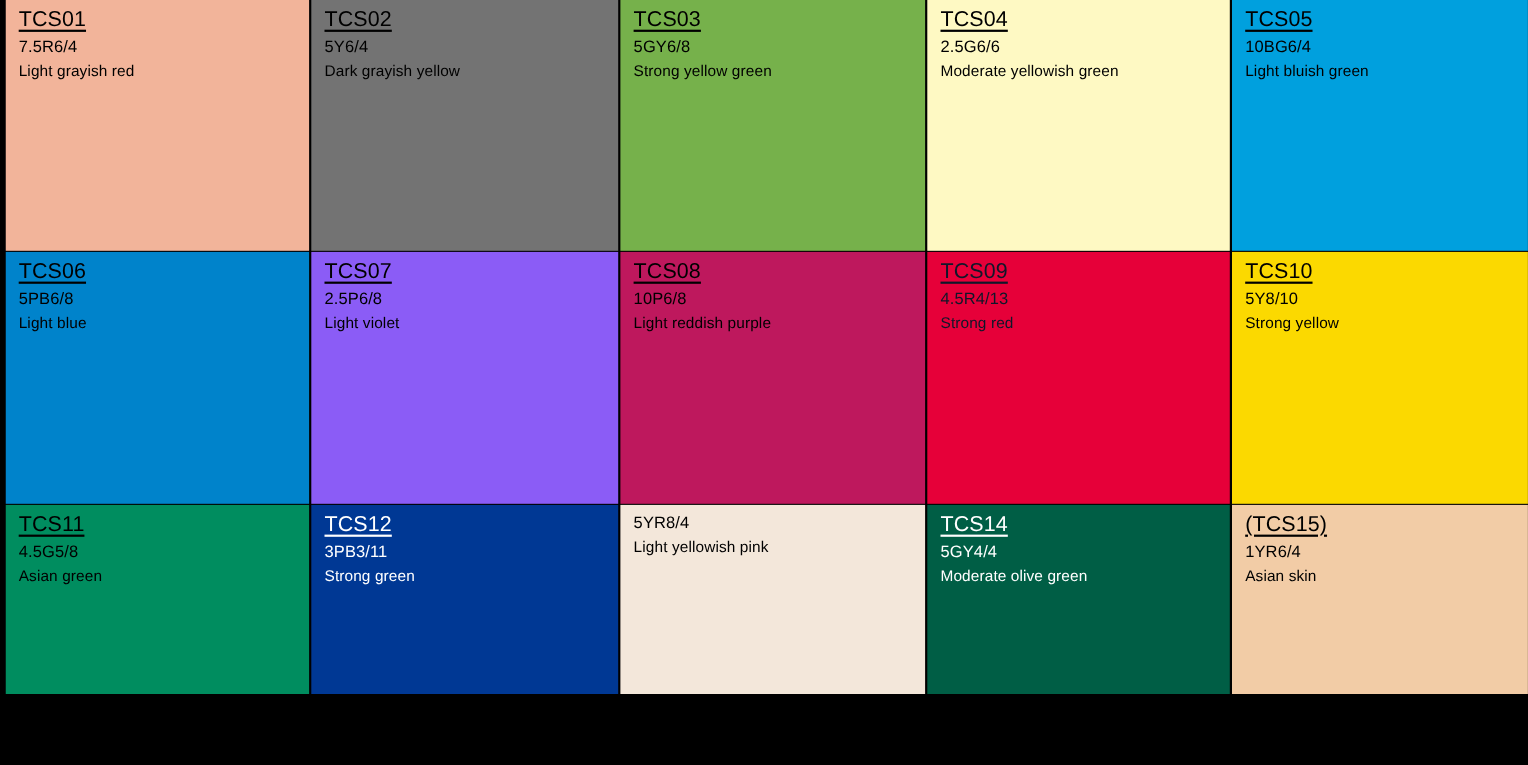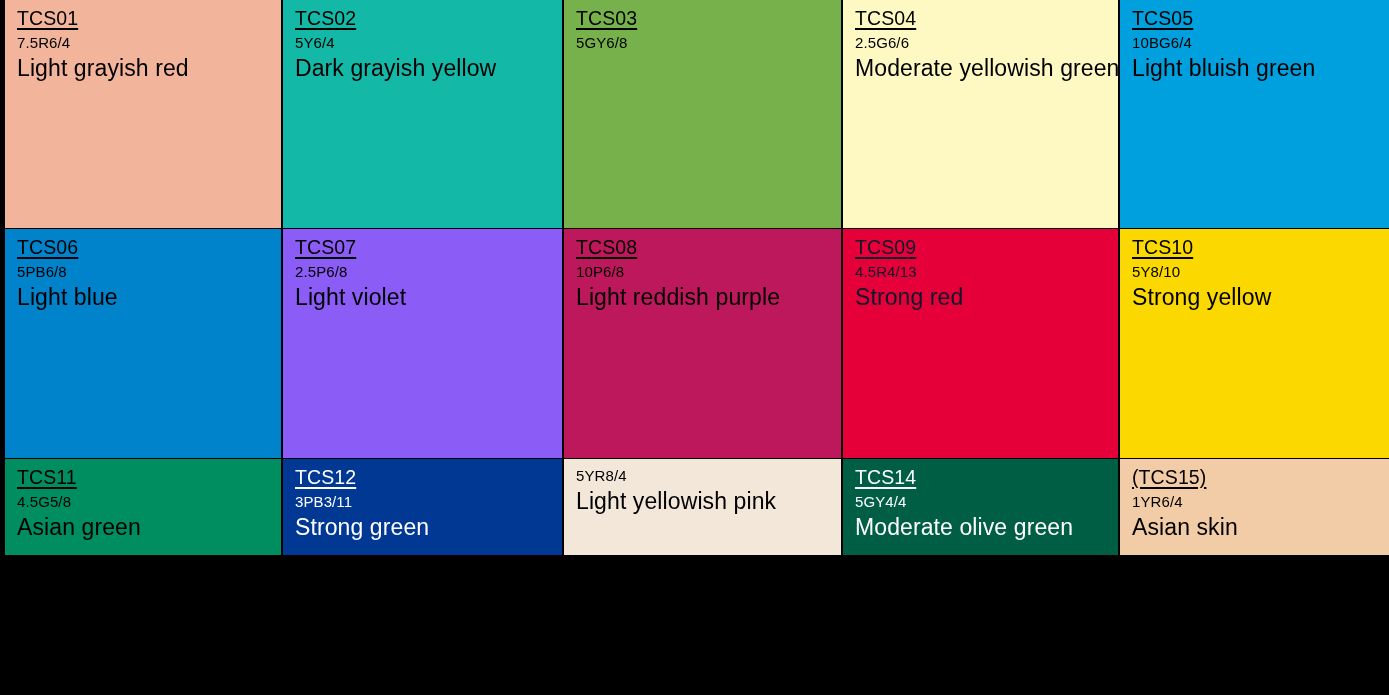--- a/index.html
+++ b/index.html
@@ -7,21 +7,21 @@
     margin: 0;
     padding: 0;
     background: #000000;
   }
   body {
     font-family: "Liberation Sans", sans-serif;
   }
   .chart {
     position: relative;
     width: 1389px;
-    height: 555px;
+    height: 631px;
     background: #000000;
     box-sizing: border-box;
     border-left: 5px solid #000000;
     display: grid;
     grid-template-columns: 276px 279px 277px 275px 277px;
     grid-template-rows: 228px 229px 238px;
     column-gap: 2px;
     row-gap: 1px;
     overflow: hidden;
   }
@@ -42,45 +42,46 @@
     margin-bottom: 6.5px;
     white-space: nowrap;
   }
   .swatch .munsell {
     font-size: 15px;
     letter-spacing: 0.1px;
     margin-bottom: 6.5px;
     white-space: nowrap;
   }
   .swatch .name {
-    font-size: 23px;
+    font-size: 14px;
     letter-spacing: 0.1px;
     white-space: nowrap;
   }
   .swatch .line {
     display: block;
   }
 </style>
 </head>
 <body>
 
 <div class="chart">
     <div class="swatch" style="background: rgb(242, 180, 154); color: rgb(0, 0, 0);">
       <span class="code line">TCS01</span>
       <div class="munsell">7.5R6/4</div>
       <div class="name">Light grayish red</div>
     </div>
-    <div class="swatch" style="background: #14b8a6; color: rgb(0, 0, 0);">
+    <div class="swatch" style="background: #737373; color: rgb(0, 0, 0);">
       <span class="code line">TCS02</span>
       <div class="munsell">5Y6/4</div>
       <div class="name">Dark grayish yellow</div>
     </div>
     <div class="swatch" style="background: rgb(118, 177, 75); color: rgb(0, 0, 0);">
       <span class="code line">TCS03</span>
       <div class="munsell">5GY6/8</div>
+      <div class="name">Strong yellow green</div>
     </div>
     <div class="swatch" style="background: #fef9c3; color: rgb(0, 0, 0);">
       <span class="code line">TCS04</span>
       <div class="munsell">2.5G6/6</div>
       <div class="name">Moderate yellowish green</div>
     </div>
     <div class="swatch" style="background: rgb(0, 160, 222); color: rgb(0, 0, 0);">
       <span class="code line">TCS05</span>
       <div class="munsell">10BG6/4</div>
       <div class="name">Light bluish green</div>

